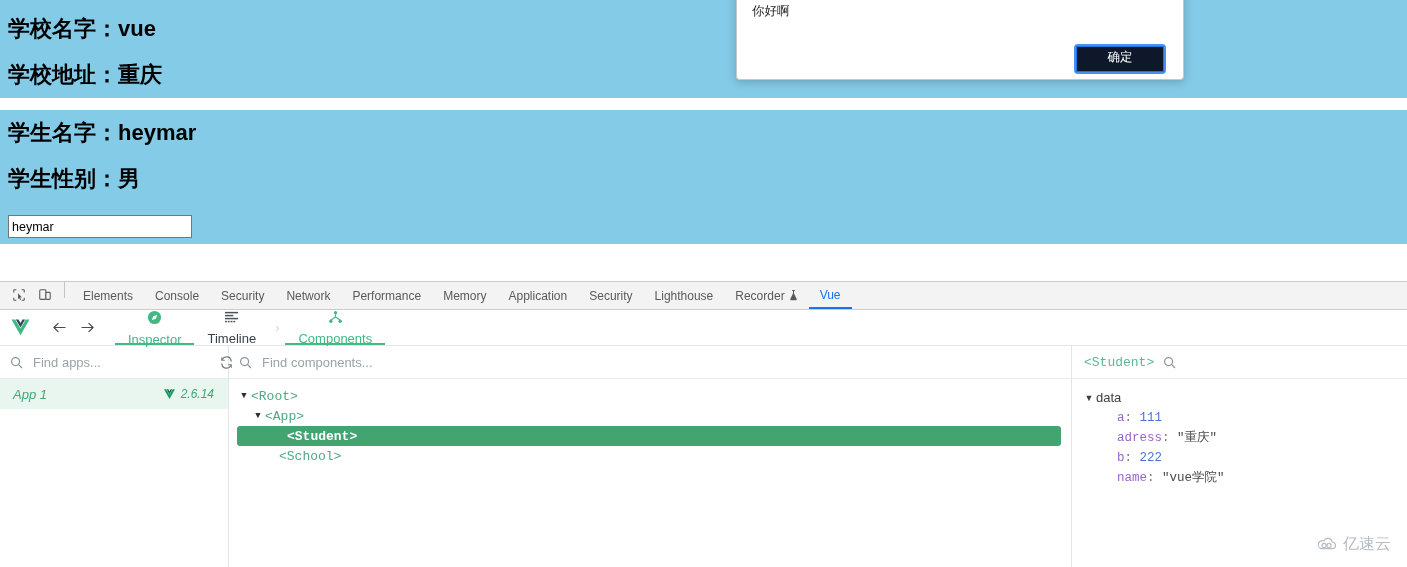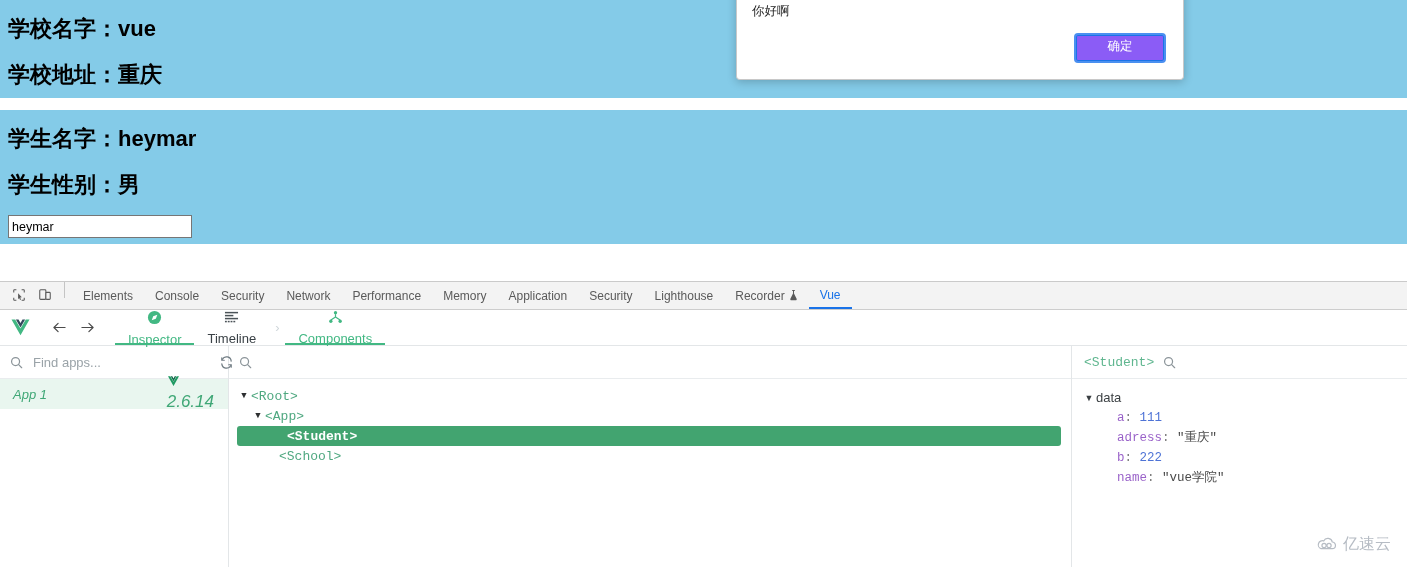--- a/index.html
+++ b/index.html
@@ -30,21 +30,20 @@
     box-sizing: border-box;
     padding: 0;
   }
   #school-panel {
     height: 98px;
     padding-top: 6px;
   }
   #student-panel {
     height: 134px;
     margin-top: 12px;
-    padding-top: 6px;
   }
 
   .heading {
     margin: 0;
     padding: 10px 0 10px 8px;
     font-size: 22px;
     font-weight: bold;
     color: #000000;
     line-height: 26px;
     letter-spacing: 0px;
@@ -87,25 +86,25 @@
     left: 15px;
     top: 17px;
     font-size: 12.5px;
     color: #222222;
     line-height: 16px;
     font-family: "Liberation Sans", sans-serif;
   }
   #alert-ok-button {
     position: absolute;
     right: 17px;
-    bottom: 16px;
+    bottom: 5px;
     min-width: 56px;
     height: 26px;
     padding: 0 16px;
-    background: #8b5cf6;
+    background: #0f172a;
     color: #ffffff;
     font-size: 12.5px;
     font-family: "Liberation Sans", sans-serif;
     border: 2px solid #4a90f0;
     border-radius: 4px;
     box-shadow: 0 0 0 1px #1a73e8 inset;
     cursor: default;
     line-height: 22px;
     text-align: center;
   }
@@ -262,22 +261,22 @@
     justify-content: space-between;
     height: 30px;
     padding: 0 14px 0 13px;
     background: #e9f6ef;
     box-sizing: border-box;
     cursor: default;
     font-style: italic;
   }
   .app-row .app-name { font-size: 13px; color: #3fa776; }
   .app-row .app-ver {
-    font-size: 17px; color: #3fa776;
-    display: flex; align-items: flex-start; gap: 5px; flex-direction: column;
+    font-size: 12px; color: #3fa776;
+    display: flex; align-items: center; gap: 5px;
   }
 
   
   #tree {
     padding: 7px 0 0 0;
     font-family: "Liberation Mono", monospace;
     font-size: 13px;
   }
   .tree-row {
     height: 20px;
@@ -544,20 +543,21 @@
     </div>
 
     <div id="components-pane">
       <div class="search-row">
         <span class="s-icon">
           <svg width="13" height="13" viewBox="0 0 14 14" fill="none" stroke="#8b9499" stroke-width="1.3">
             <circle cx="6" cy="6" r="4.3"></circle>
               <path d="M9.3 9.3L12.6 12.6" stroke-linecap="round"></path>
           </svg>
         </span>
+        <input type="text" placeholder="Find components..." style="">
       </div>
 
       <div id="tree">
         <div class="tree-row" style="padding-left:8px;">
           <span class="caret">▼</span>
           <span>&lt;Root&gt;</span>
         </div>
         <div class="tree-row" style="padding-left:22px;">
           <span class="caret">▼</span>
           <span>&lt;App&gt;</span>

